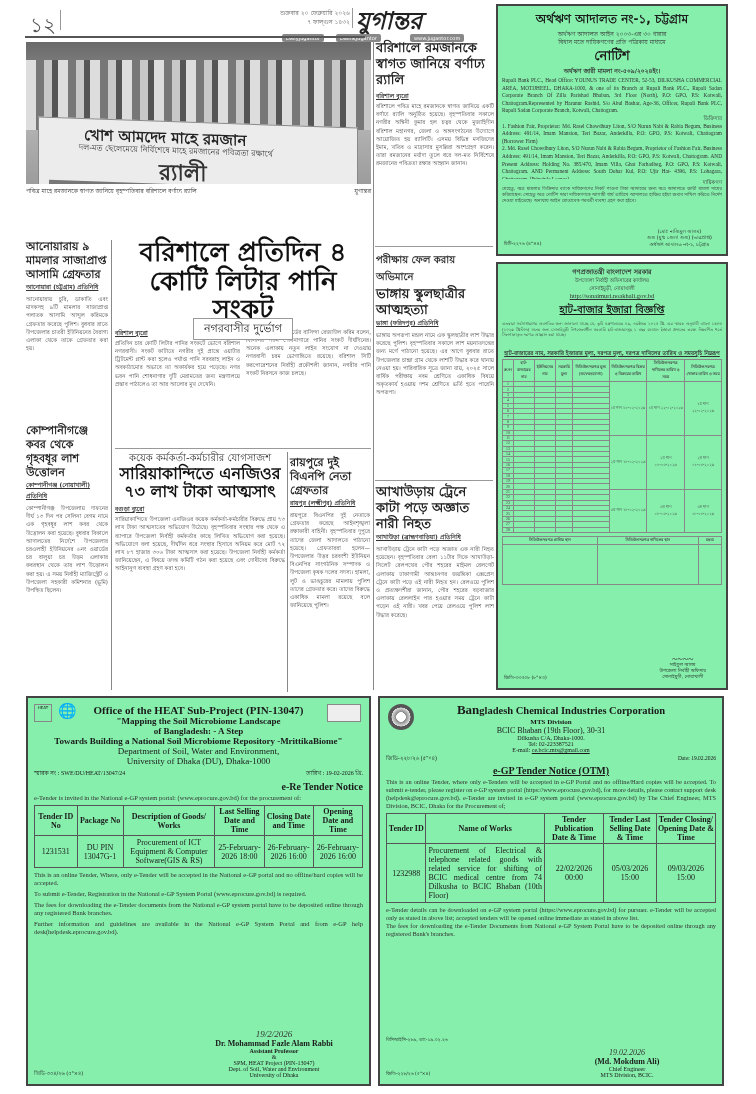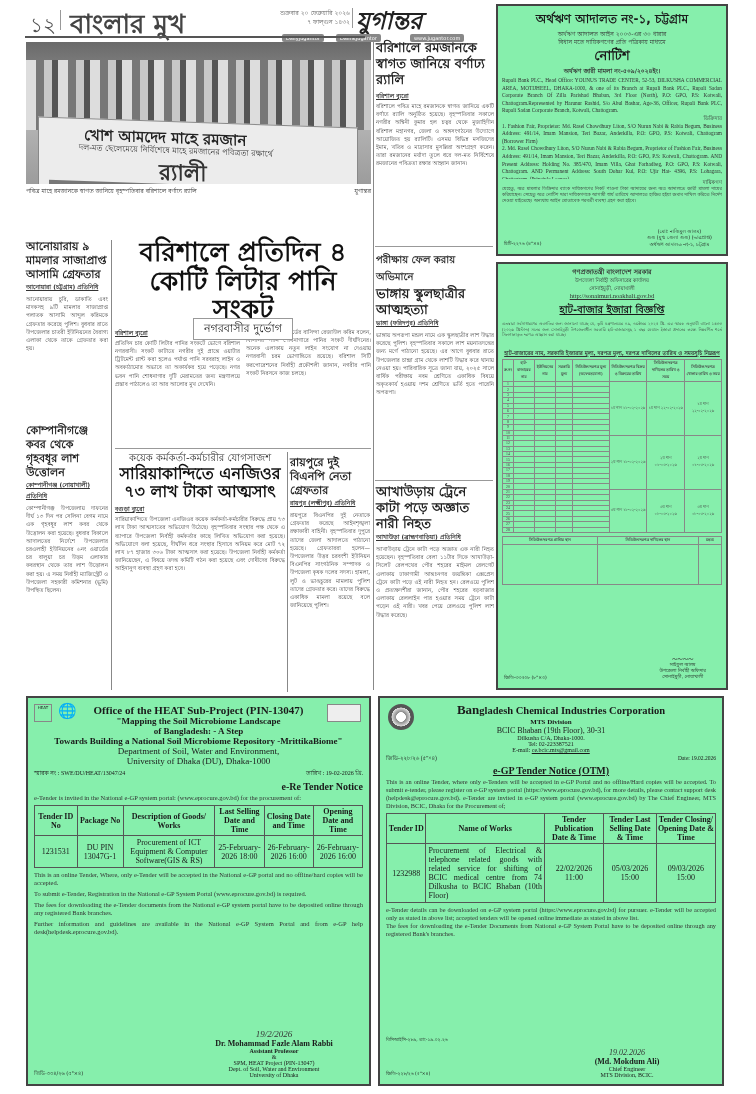--- a/index.html
+++ b/index.html
@@ -37,21 +37,20 @@
 .eng{font-family:"Liberation Serif",serif}
 .mini th,.mini td{font-size:3.8px;padding:0 1px;height:5.4px;color:#444;border-color:#888}
 .sig{font-family:"Liberation Serif",serif;font-style:italic;color:#333}
 </style>
 </head>
 <body>
 
 <div class="abs masthead">
   <span class="abs pageno">১২</span>
   <span class="sep" style="left:60px;top:10px;height:20px"></span>
-  <span class="abs section">বাংলার মুখ</span>
   <div class="abs dates">
     <div>শুক্রবার ২০ ফেব্রুয়ারি ২০২৬</div>
     <div>৭ ফাল্গুন ১৪৩২</div>
   </div>
   <span class="sep" style="left:352px;top:8px;height:20px"></span>
 </div>
 <div class="abs logo">যুগান্তর</div>
 <span class="abs social" style="left:282px">DailyJugantor</span>
 <span class="abs social" style="left:336px">DainikJugantor</span>
 <span class="abs social" style="left:410px">www.jugantor.com</span>
@@ -489,21 +488,21 @@
           <th style="width: 36%;">Name of Works</th>
           <th style="width: 18%;">Tender Publication Date &amp; Time</th>
           <th style="width: 16%;">Tender Last Selling Date &amp; Time</th>
           <th style="width: 18%;">Tender Closing/ Opening Date &amp; Time</th>
         </tr>
       </thead>
     <tbody id="bcic-body">
         <tr>
           <td>1232988</td>
           <td style="text-align: justify;">Procurement of Electrical &amp; telephone related goods with related service for shifting of BCIC medical centre from 74 Dilkusha to BCIC Bhaban (10th Floor)</td>
-          <td>22/02/2026 11:00</td>
+          <td>22/02/2026 00:00</td>
           <td>05/03/2026 15:00</td>
           <td>09/03/2026 15:00</td>
         </tr>
       </tbody>
   </table>
   <div class="ntext" style="font-size:6.3px;line-height:8px">e-Tender details can be downloaded on e-GP system portal (https://www.eprocure.gov.bd) for pursuer. e-Tender will be accepted only as stated in above list; accepted tenders will be opened online immediate as stated in above list.</div>
   <div class="ntext" style="font-size:6.3px;line-height:8px">The fees for downloading the e-Tender Documents from National e-GP System Portal have to be deposited online through any registered Bank's branches.</div>
   <div style="position:absolute;left:6px;bottom:40px;font-size:4.5px;font-family:'DejaVu Sans',sans-serif">বিসিআইসি-২৮৯, তাং-১৯.০২.২৬</div>
   <div style="position:absolute;right:40px;bottom:6px;text-align:center;width:110px">
     <div class="sig" style="font-size:8px">19.02.2026</div>

